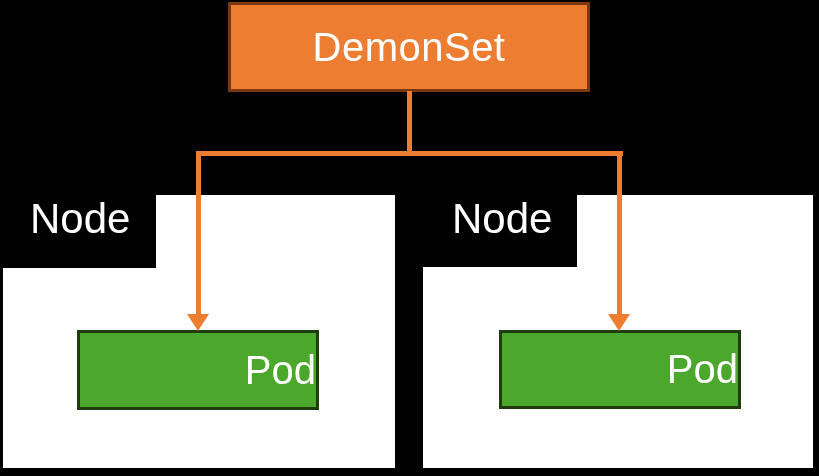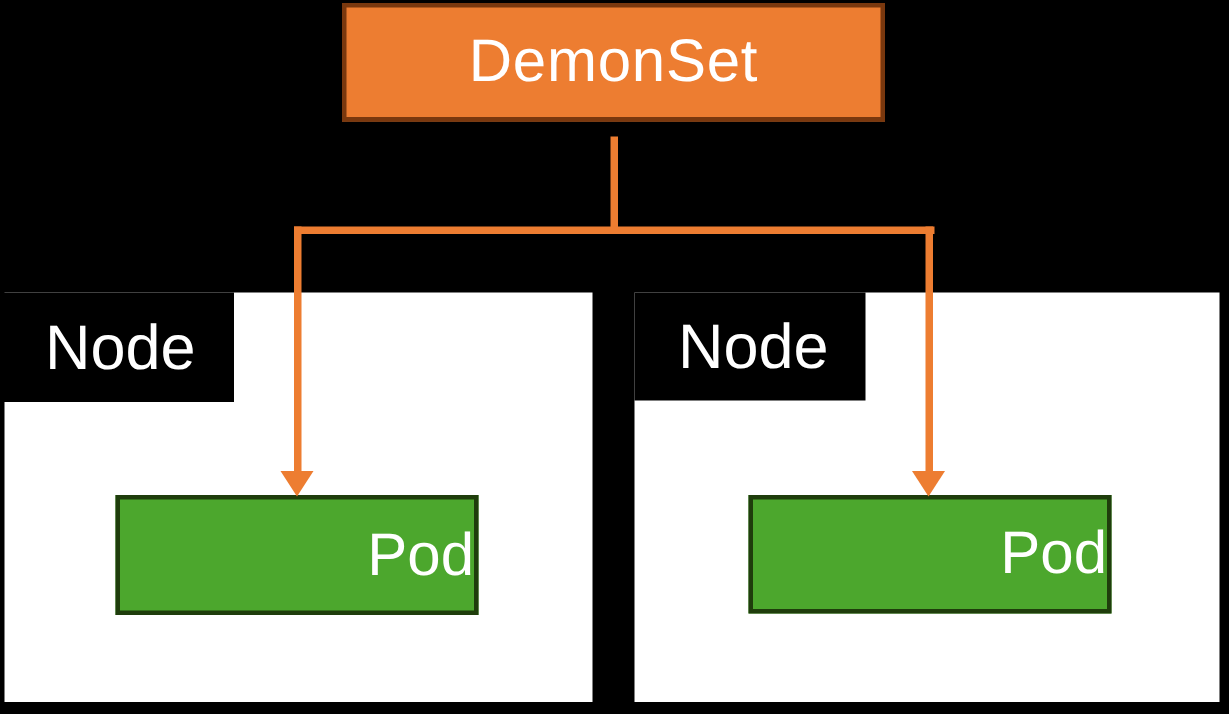--- a/index.html
+++ b/index.html
@@ -12,21 +12,21 @@
     position: relative;
     width: 819px;
     height: 476px;
     background: #000000;
     overflow: hidden;
   }
   
   .demonset-box {
     position: absolute;
     left: 228px; top: 2px;
-    width: 362px; height: 79px;
+    width: 362px; height: 90px;
     background: #ED7D31;
     border: 3px solid #7A380E;
     box-sizing: border-box;
     display: flex;
     align-items: center;
     justify-content: center;
   }
   .demonset-box .label {
     color: #FFFFFF;
     font-size: 40px;
@@ -38,21 +38,20 @@
     position: absolute;
     background: #FFFFFF;
   }
   .node-box.left  { left: 3px;   top: 195px; width: 392px; height: 273px; }
   .node-box.right { left: 423px; top: 195px; width: 390px; height: 273px; }
   
   .node-notch {
     position: absolute;
     background: #000000;
     display: flex;
-    align-items: center;
     box-sizing: border-box;
   }
   .node-notch.left  { left: 0;     top: 195px; width: 156px; height: 73px; padding-left: 30px; }
   .node-notch.right { left: 423px; top: 195px; width: 154px; height: 72px; padding-left: 29px; }
   .node-notch .label {
     color: #FFFFFF;
     font-size: 42px;
     font-weight: 300;
   }
   

